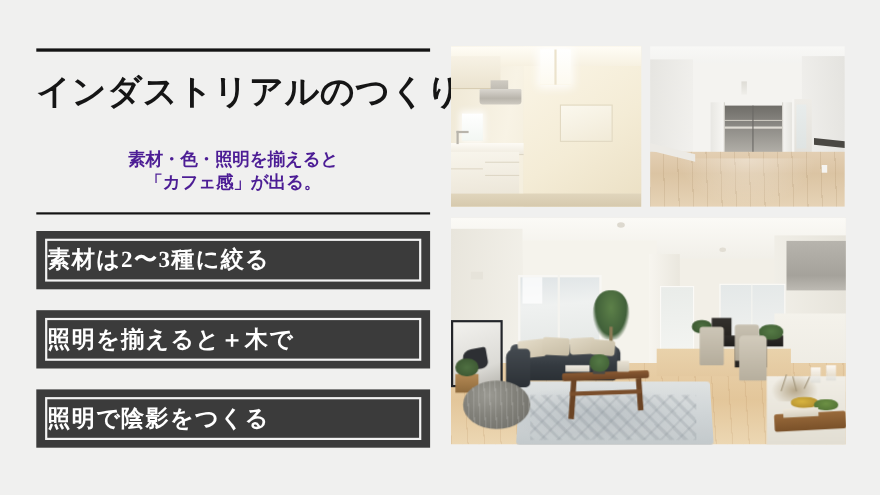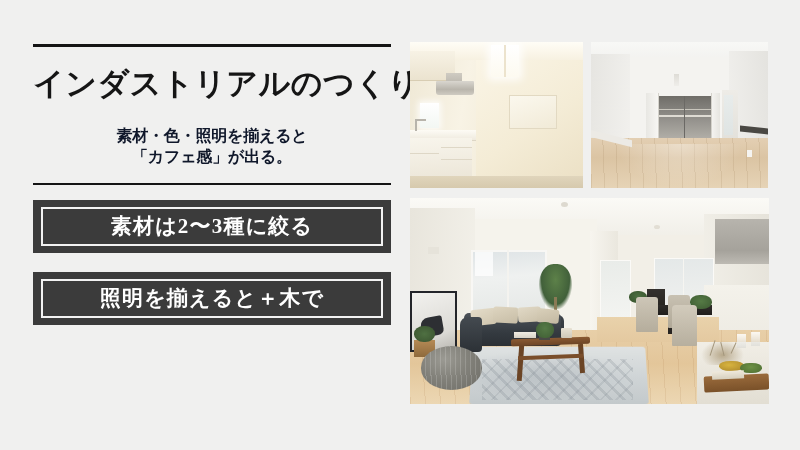--- a/index.html
+++ b/index.html
@@ -52,23 +52,23 @@
     letter-spacing: 0.5px;
     line-height: 1;
     margin-top: 21px;
     white-space: nowrap;
   }
 
   #subtitle {
     font-family: "Liberation Sans", sans-serif;
     font-size: 16px;
     font-weight: 700;
-    color: #0f172a;
+    color: #4c1d95;
     line-height: 1.32;
-    margin-top: 26px;
+    margin-top: 36px;
     letter-spacing: -0.2px;
   }
   #subtitle .sub-line {
     display: block;
     white-space: nowrap;
   }
 
   #rule-bottom-wrap {
     margin-top: 16px;
   }
@@ -90,21 +90,21 @@
   .bullet-inner {
     position: absolute;
     left: 8px;
     top: 7px;
     right: 8px;
     bottom: 7px;
     border: 2px solid #f2f2f2;
     box-sizing: border-box;
     display: flex;
     align-items: center;
-    justify-content: center;
+    justify-content: flex-start;
   }
   .bullet-text {
     font-family: "Liberation Serif", "DejaVu Serif", serif;
     font-size: 21px;
     font-weight: 700;
     color: #ffffff;
     letter-spacing: 1.2px;
     line-height: 1;
     white-space: nowrap;
   }
@@ -622,20 +622,25 @@
           <span class="bullet-text">素材は2〜3種に絞る</span>
         </div>
       </div>
 
       <div class="bullet-bar">
         <div class="bullet-inner">
           <span class="bullet-text">照明を揃えると＋木で</span>
         </div>
       </div>
 
+      <div class="bullet-bar">
+        <div class="bullet-inner">
+          <span class="bullet-text">照明で陰影をつくる</span>
+        </div>
+      </div>
 
     </div>
   </div>
 
   <div class="photo" id="photo-kitchen" aria-label="明るいクリーム色のキッチン、レンジフードと白いカウンター">
     <div class="ph-layer k-left-wall"></div>
     <div class="ph-layer k-wall-right"></div>
     <div class="ph-layer k-ceiling"></div>
     <div class="ph-layer k-skylight"></div>
     <div class="ph-layer k-skylight-bar"></div>

